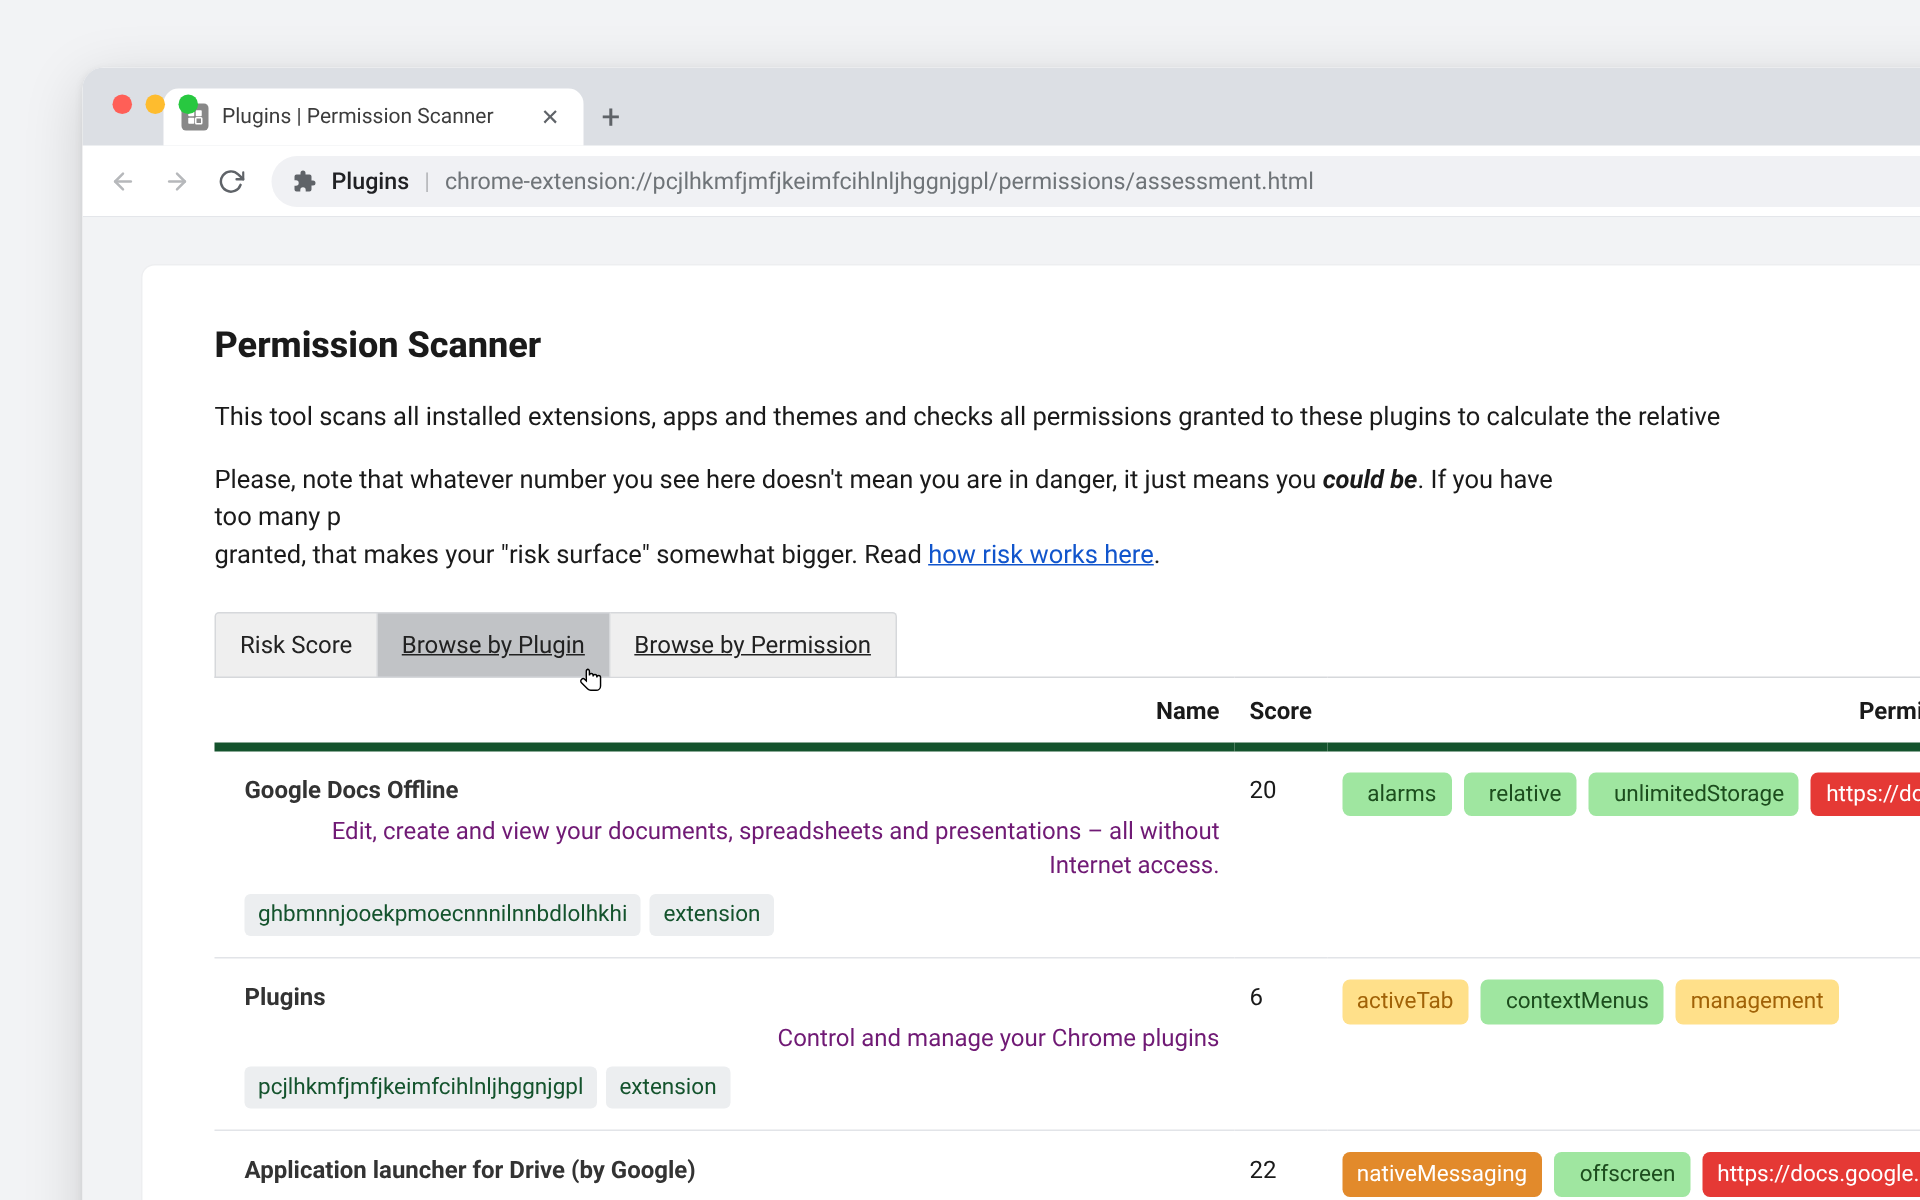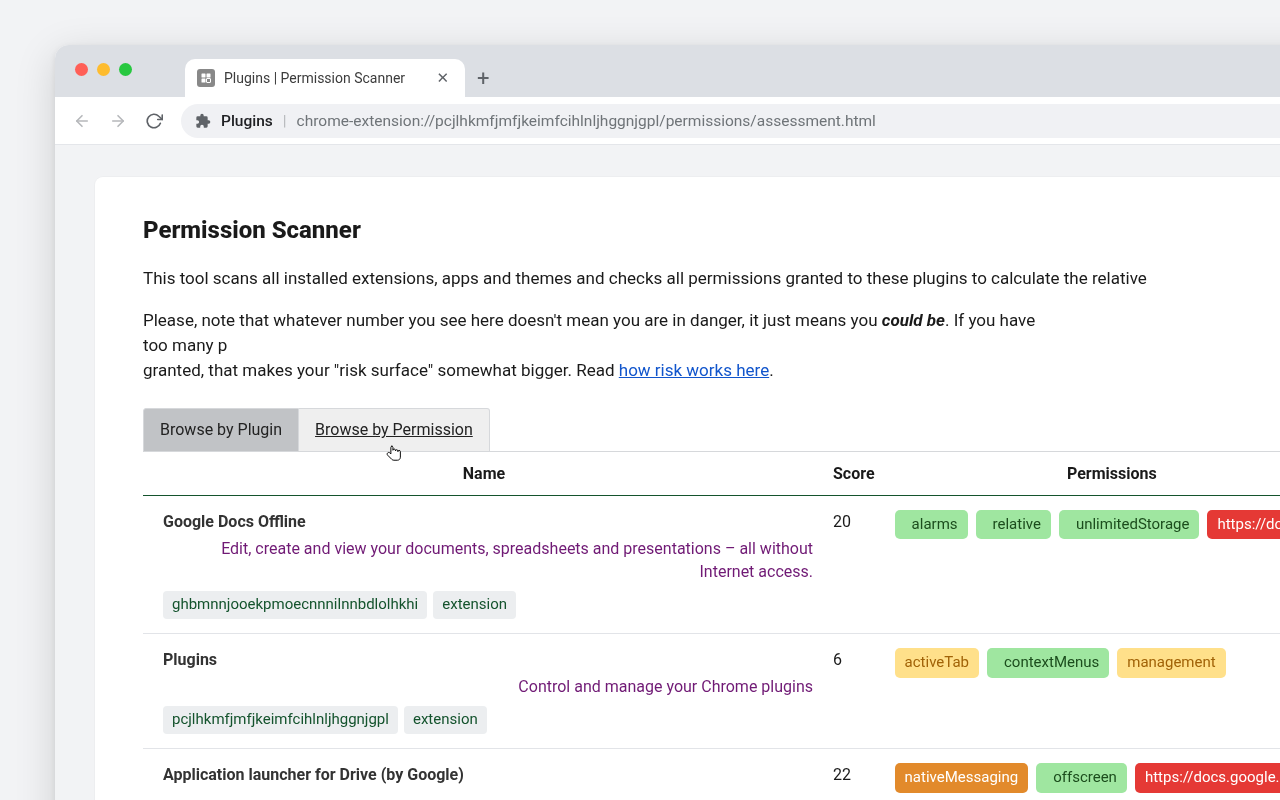--- a/index.html
+++ b/index.html
@@ -34,21 +34,21 @@
     position: absolute;
     left: 20px;
     top: 18px;
   }
   .tl { width: 13px; height: 13px; border-radius: 50%; }
   .tl.red { background: #ff5f57; }
   .tl.yellow { background: #febc2e; }
   .tl.green { background: #28c840; }
 
   .browser-tab {
-    margin-left: 116px;
+    margin-left: 40px;
     background: #fff;
     border-radius: 10px 10px 0 0;
     height: 38px;
     display: flex;
     align-items: center;
     padding: 16px 12px;
     gap: 9px;
     min-width: 280px;
     font-size: 14px;
     color: #3c3c3c;
@@ -127,21 +127,21 @@
     font-size: 16px;
     color: #222;
     cursor: pointer;
   }
   .tabs-nav .tab + .tab { border-left: none; text-decoration: underline; }
   .tabs-nav .tab.active { background: #c1c3c6; }
   .tabs-nav .tab:first-child { border-radius: 3px 0 0 0; }
   .tabs-nav .tab:last-child { border-radius: 0 3px 0 0; }
 
   table { width: 120%; border-collapse: collapse; margin-top: -1px; font-size: 16px; }
-  thead th { text-align: center; font-weight: 700; padding: 10px 10px; border-top:1px solid #d6d8db; border-bottom:1px solid #14532d; white-space: nowrap;}
+  thead th { text-align: right; font-weight: 700; padding: 10px 10px; border-top:1px solid #d6d8db; border-bottom:6px solid #14532d; white-space: nowrap;}
   thead th:first-child { padding-left: 12px; }
   tbody td { border-bottom: 1px solid #e2e4e8; padding: 14px 10px; vertical-align: top; }
   tbody td:first-child { padding-left: 20px; min-width: 680px;}
   tbody td.score { width: 70px; white-space: nowrap;}
   tbody td.perms { white-space: nowrap; }
 
   .plugin-name { font-weight: 700; color:#333; margin-bottom: 4px; }
   .plugin-desc { color:#701a75; margin-bottom: 8px; text-align: right; }
   .chip {
     display: inline-block;
@@ -232,20 +232,21 @@
       <h1>Permission Scanner</h1>
 
       <p><span>This tool scans all installed extensions, apps and themes and checks all permissions granted to these plugins to calculate the relative</span></p>
 
       <p class="wrap">
         <span>Please, note that whatever number you see here doesn't mean you are in danger, it just means you </span><em>could be</em><span>. If you have too many p</span><br>
         <span>granted, that makes your "risk surface" somewhat bigger. Read </span><a href="#">how risk works here</a><span>.</span>
       </p>
 
       <div class="tabs-nav">
+        <div class="tab">Risk Score</div>
         <div class="tab active">Browse by Plugin</div>
         <div class="tab">Browse by Permission</div>
       </div>
 
       <table>
         <thead>
           <tr>
             <th>Name</th>
             <th>Score</th>
             <th>Permissions</th>

